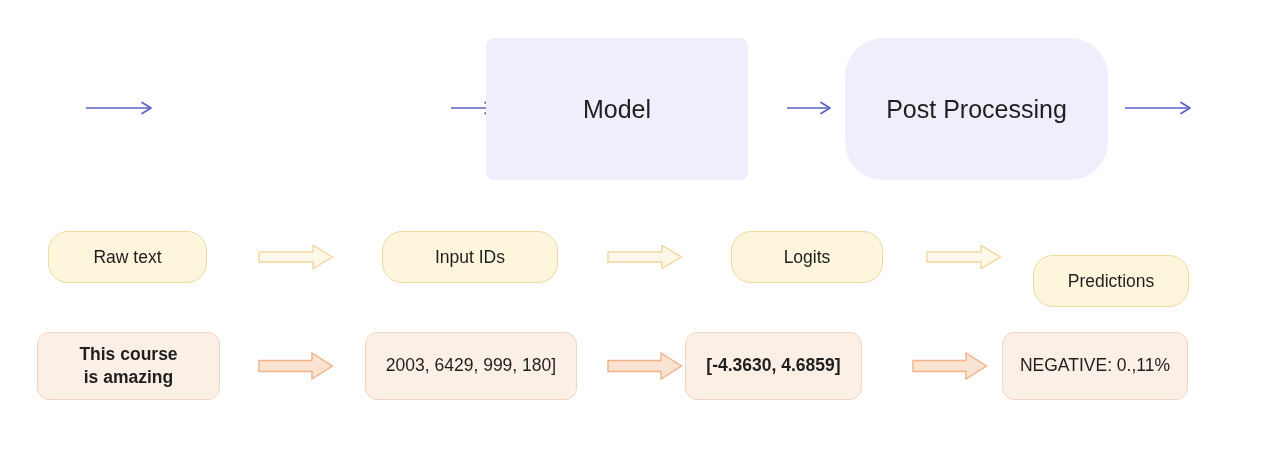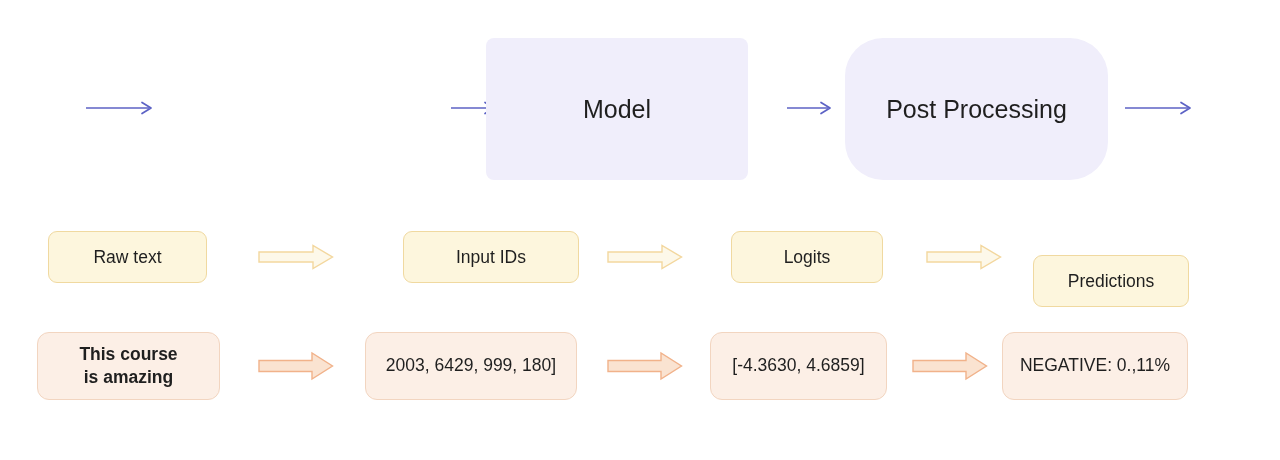--- a/index.html
+++ b/index.html
@@ -32,21 +32,21 @@
     color: var(--text, #1f1f1f);
   }
 
   
   .type-box {
     position: absolute;
     top: 231px;
     height: 52px;
     background: var(--type_fill, #fdf6dd);
     border: 1px solid var(--type_border, #f0d9a0);
-    border-radius: 9px;
+    border-radius: 20px;
     box-sizing: border-box;
     display: flex;
     align-items: center;
     justify-content: center;
     font-size: 17.5px;
   }
 
   
   .example-box {
     position: absolute;
@@ -104,21 +104,21 @@
   </svg>
 
   <div class="type-box" style="left:48px; width:159px;">
     <span>Raw text</span>
   </div>
 
   <svg class="block-arrow" style="left:258px; top:244px;" width="76" height="26" viewBox="0 0 76 26">
     <path d="M1 8 L55 8 L55 1.5 L74.5 13 L55 24.5 L55 18 L1 18 Z" style="fill: var(--type_arrow_fill, #fdf8e9); stroke: var(--type_arrow_stroke, #f3d79e); stroke-width:1.4;" stroke-linejoin="miter"></path>
   </svg>
 
-  <div class="type-box" style="left:382px; width:176px;margin-left:21px;">
+  <div class="type-box" style="left:382px; width:176px;">
     <span>Input IDs</span>
   </div>
 
   <svg class="block-arrow" style="left:607px; top:244px;" width="76" height="26" viewBox="0 0 76 26">
     <path d="M1 8 L55 8 L55 1.5 L74.5 13 L55 24.5 L55 18 L1 18 Z" style="fill: var(--type_arrow_fill, #fdf8e9); stroke: var(--type_arrow_stroke, #f3d79e); stroke-width:1.4;" stroke-linejoin="miter"></path>
   </svg>
 
   <div class="type-box" style="left:731px; width:152px;">
     <span>Logits</span>
   </div>
@@ -141,21 +141,21 @@
   </svg>
 
   <div class="example-box" style="left:365px; width:212px;">
     <span class="line">2003, 6429, 999, 180]</span>
   </div>
 
   <svg class="block-arrow" style="left:607px; top:351px;" width="76" height="30" viewBox="0 0 76 30">
     <path d="M1 9.5 L54 9.5 L54 2 L74.5 15 L54 28 L54 20.5 L1 20.5 Z" style="fill: var(--example_arrow_fill, #fae3d1); stroke: var(--example_arrow_stroke, #f1b28a); stroke-width:1.4;" stroke-linejoin="miter"></path>
   </svg>
 
-  <div class="example-box" style="left:710px; width:177px;">
+  <div class="example-box" style="left:685px; width:177px;font-weight:bold;">
     <span class="line">[-4.3630, 4.6859]</span>
 
   </div>
 
   <svg class="block-arrow" style="left:912px; top:351px;" width="76" height="30" viewBox="0 0 76 30">
     <path d="M1 9.5 L54 9.5 L54 2 L74.5 15 L54 28 L54 20.5 L1 20.5 Z" style="fill: var(--example_arrow_fill, #fae3d1); stroke: var(--example_arrow_stroke, #f1b28a); stroke-width:1.4;" stroke-linejoin="miter"></path>
   </svg>
 
   <div class="example-box" style="left:1002px; width:186px;">
     <span class="line">NEGATIVE: 0.,11%</span>

